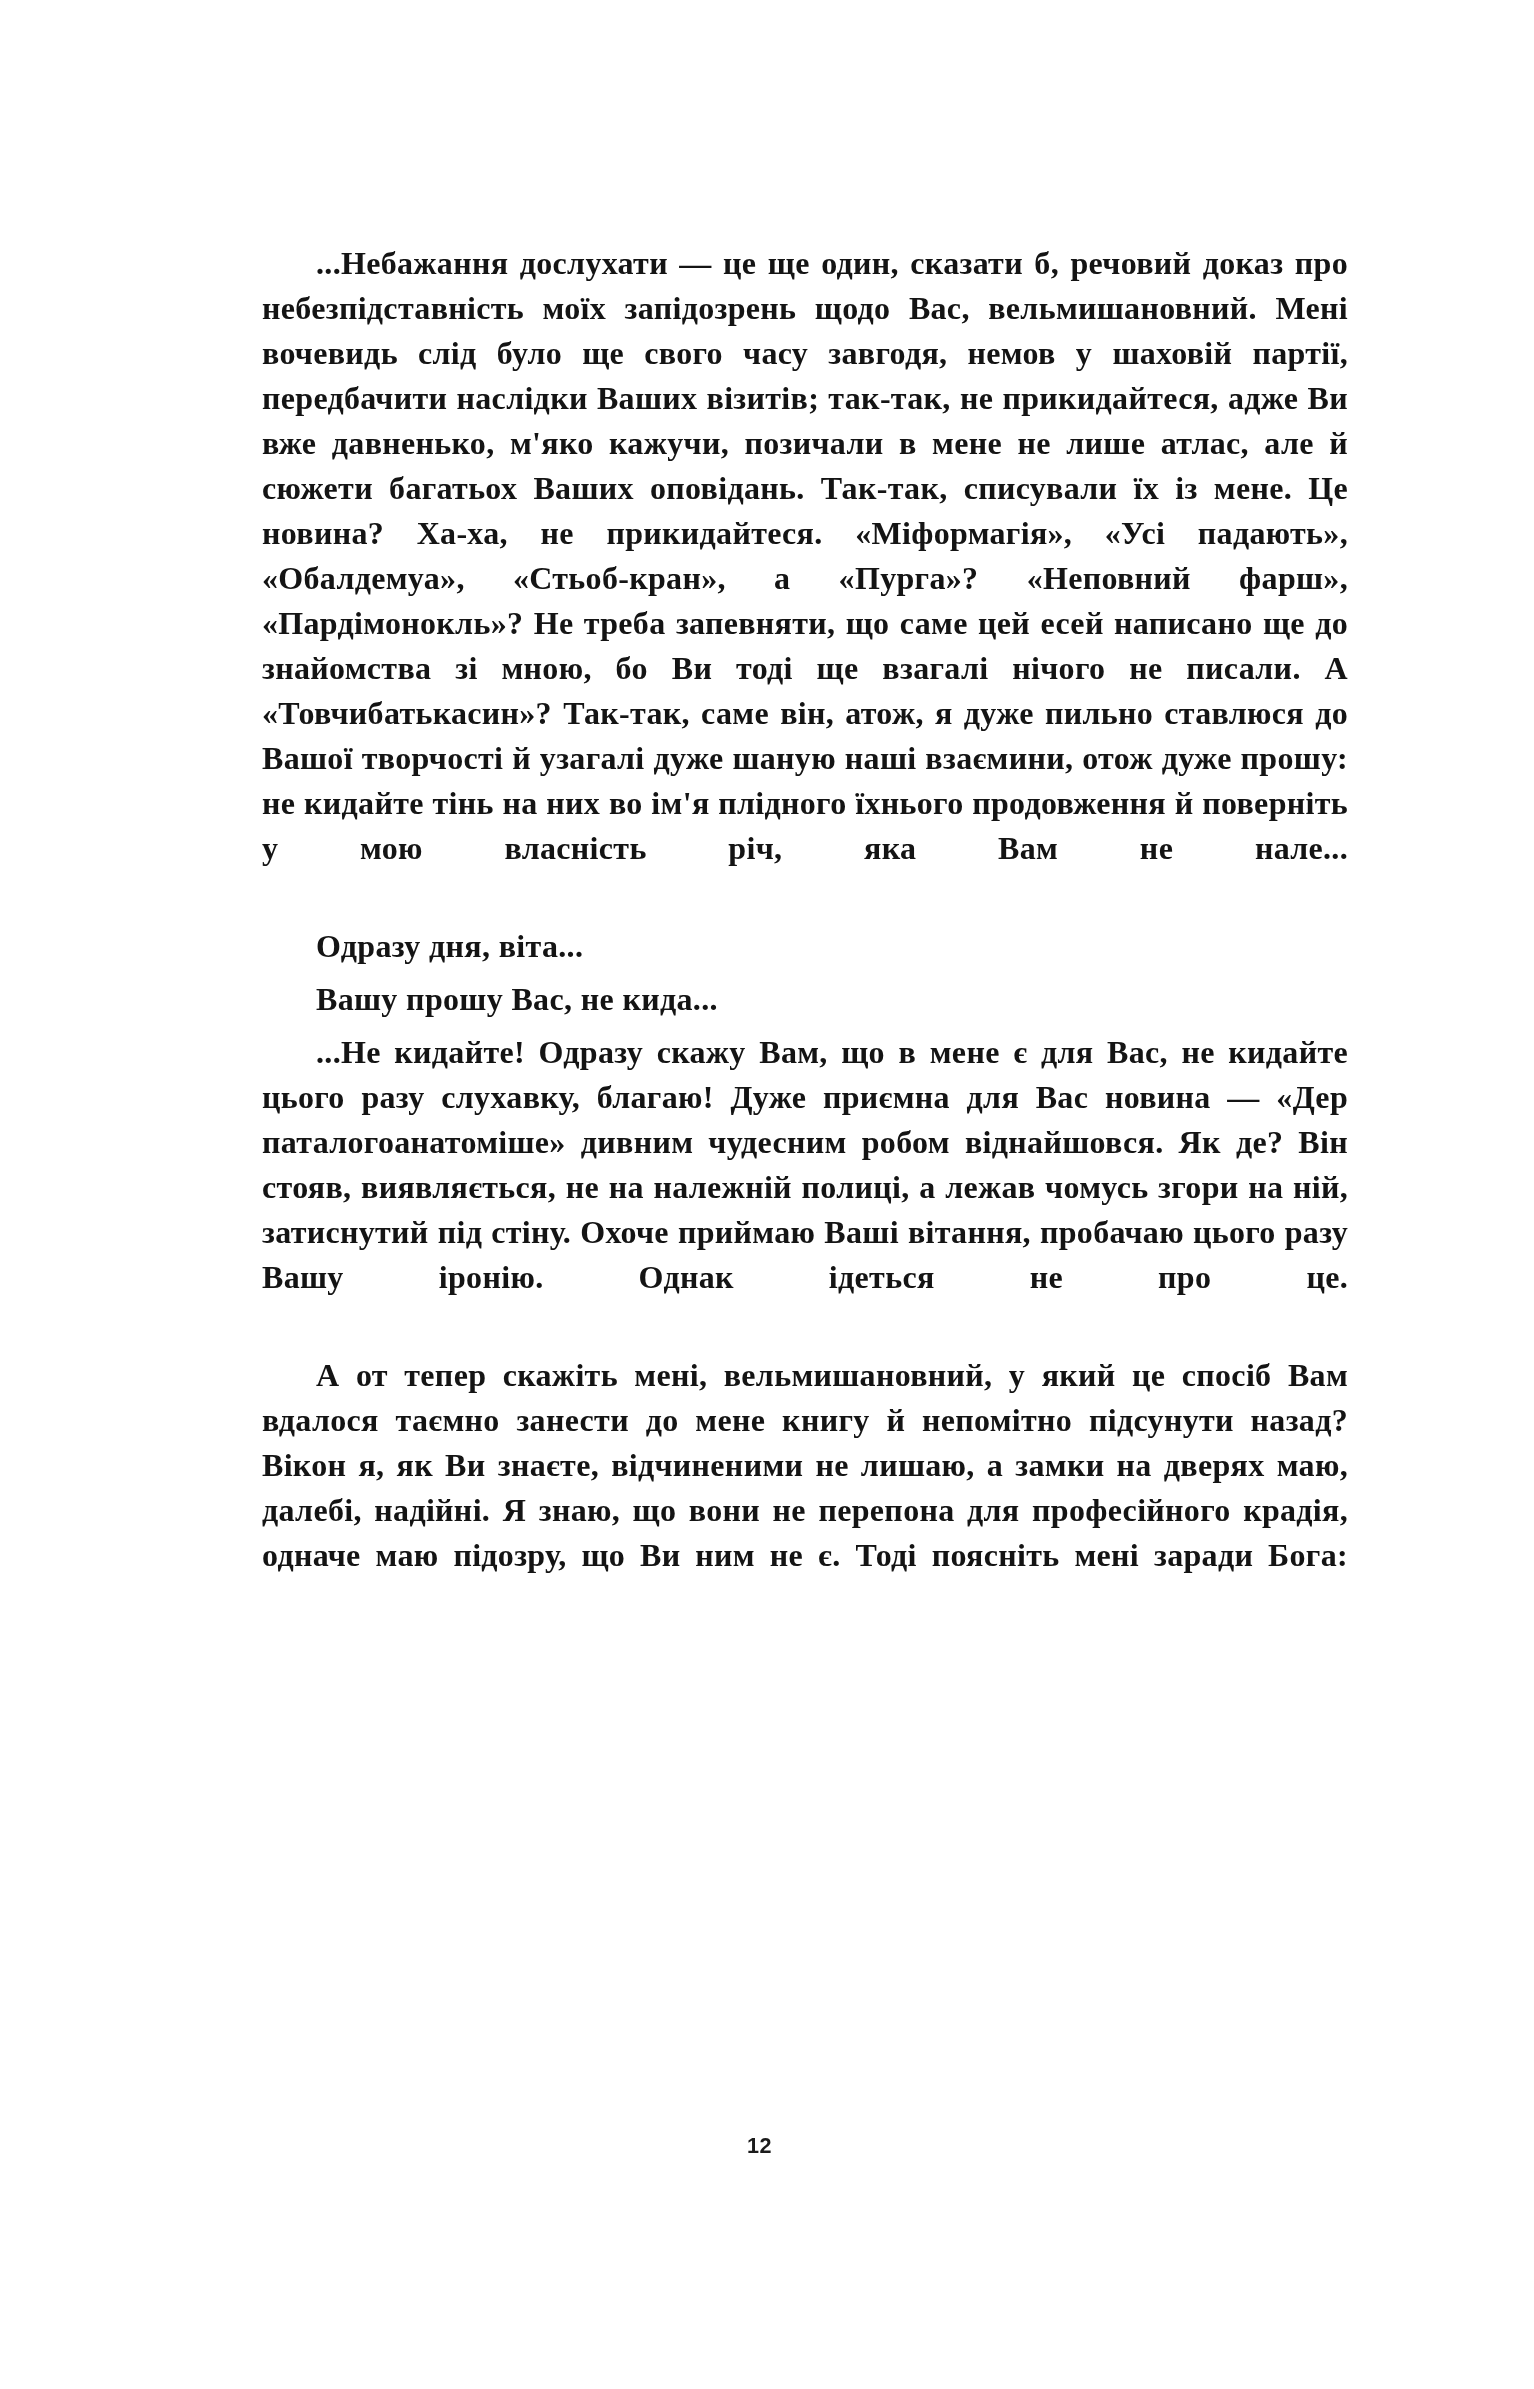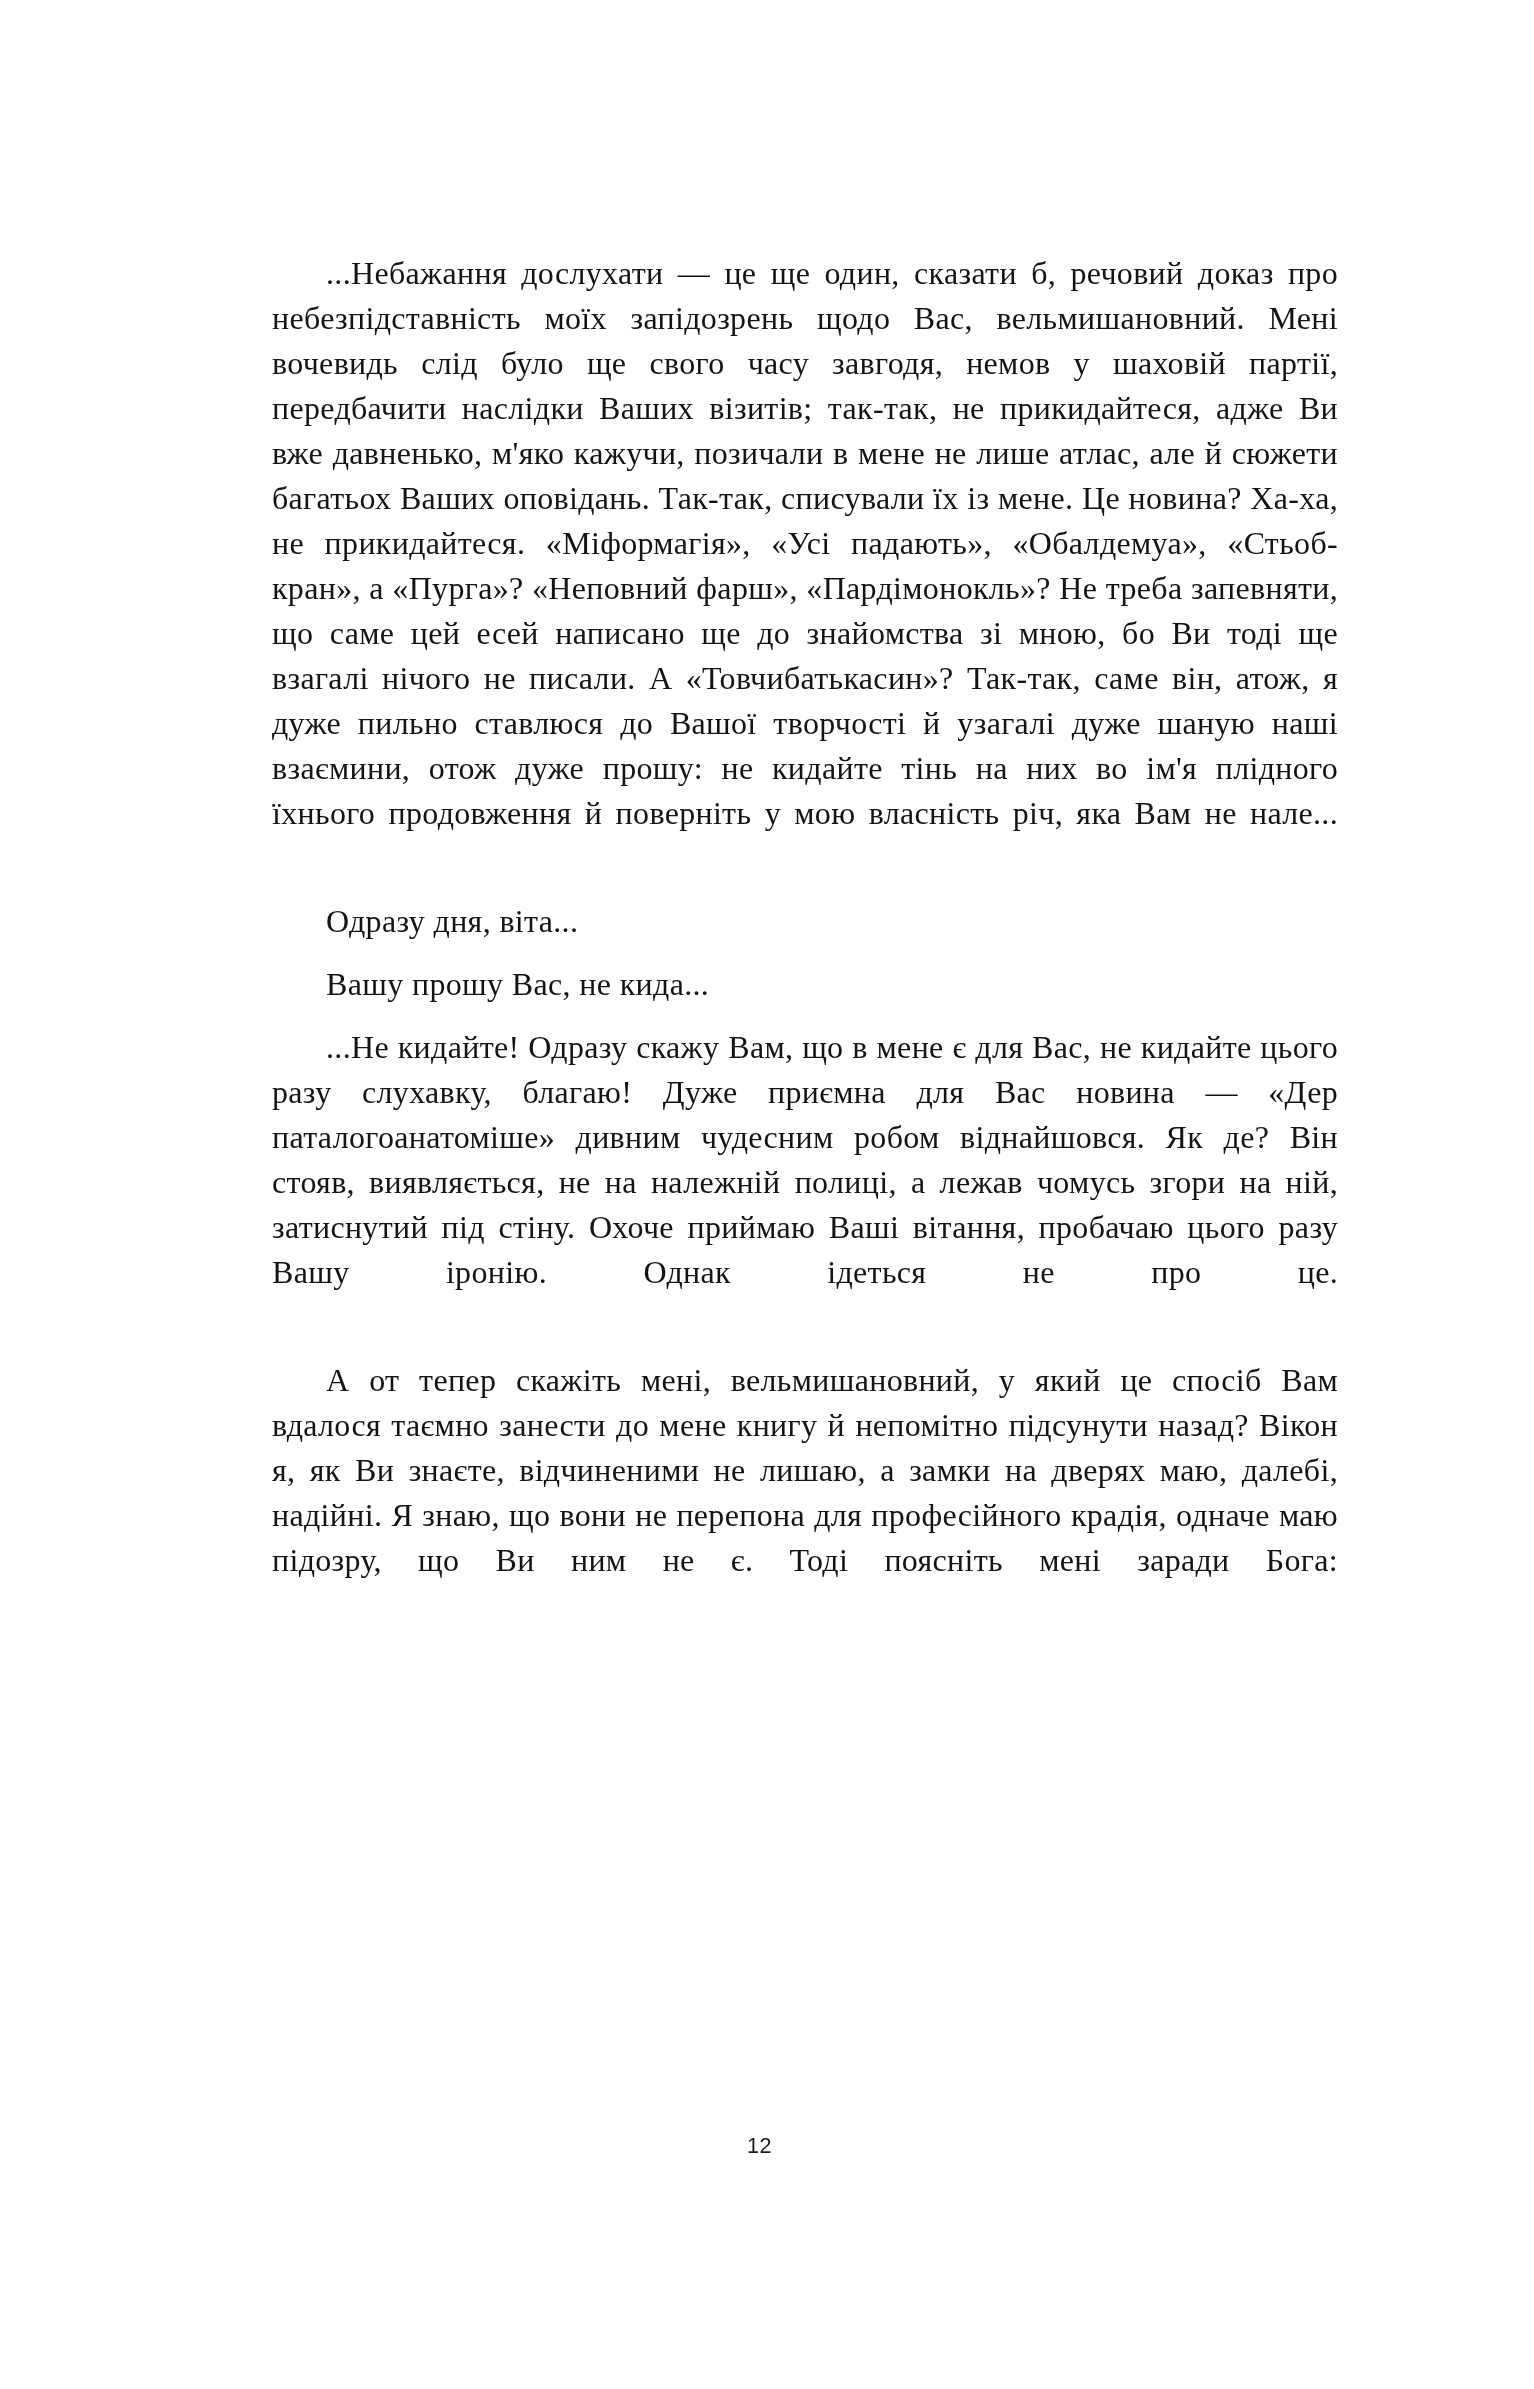--- a/index.html
+++ b/index.html
@@ -32,42 +32,43 @@
     font-size: 32px;
     line-height: 45px;
     text-align: justify;
     text-justify: inter-word;
     font-weight: 400;
     letter-spacing: 0.01em;
     word-spacing: 0.005em;
   }
 
   .para {
-    margin: 18px;
+    margin: 8px;
     text-indent: 54px;
     text-align: justify;
+    font-weight: bold;
   }
   
   .para:after {
     content: "";
     display: inline-block;
     width: 100%;
   }
   .para.short:after { content: none; }
   .para.short { text-align: left; }
 
   .page-number {
     position: absolute;
     left: 0;
     right: 16px;
     top: 2133px;
     text-align: center;
     font-family: "Liberation Sans", "DejaVu Sans", sans-serif;
     font-size: 21.6px;
-    font-weight: 400;
+    font-weight: 700;
     color: #1b1b1b;
     letter-spacing: 0.02em;
   }
 </style>
 </head>
 <body>
 
 <div class="page">
 
   <div class="text-block">

